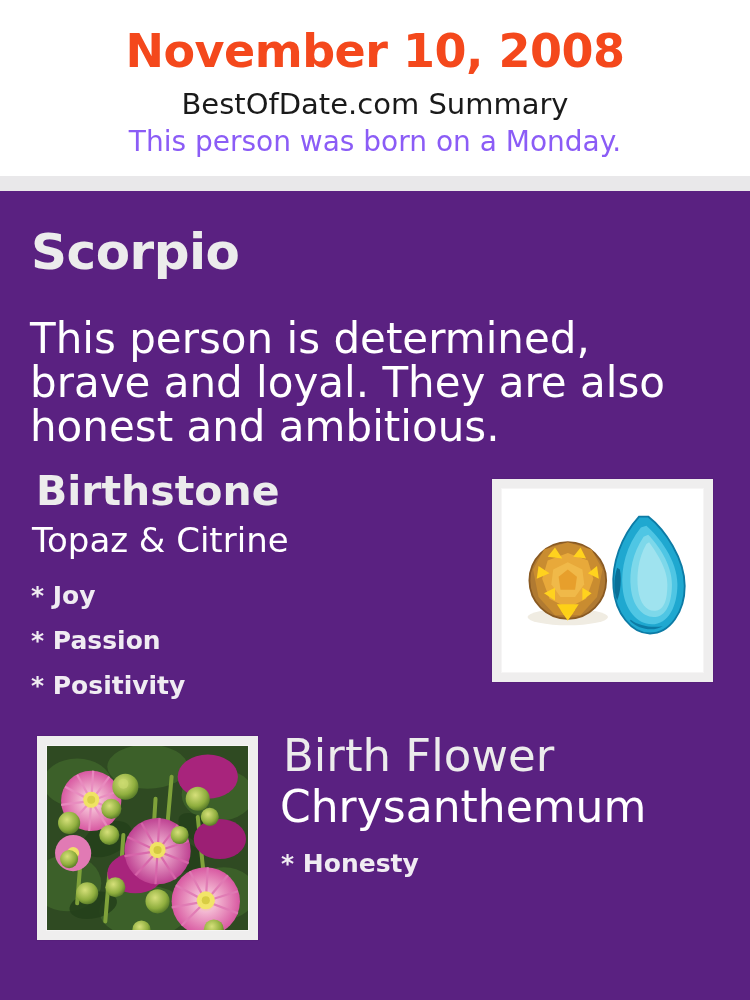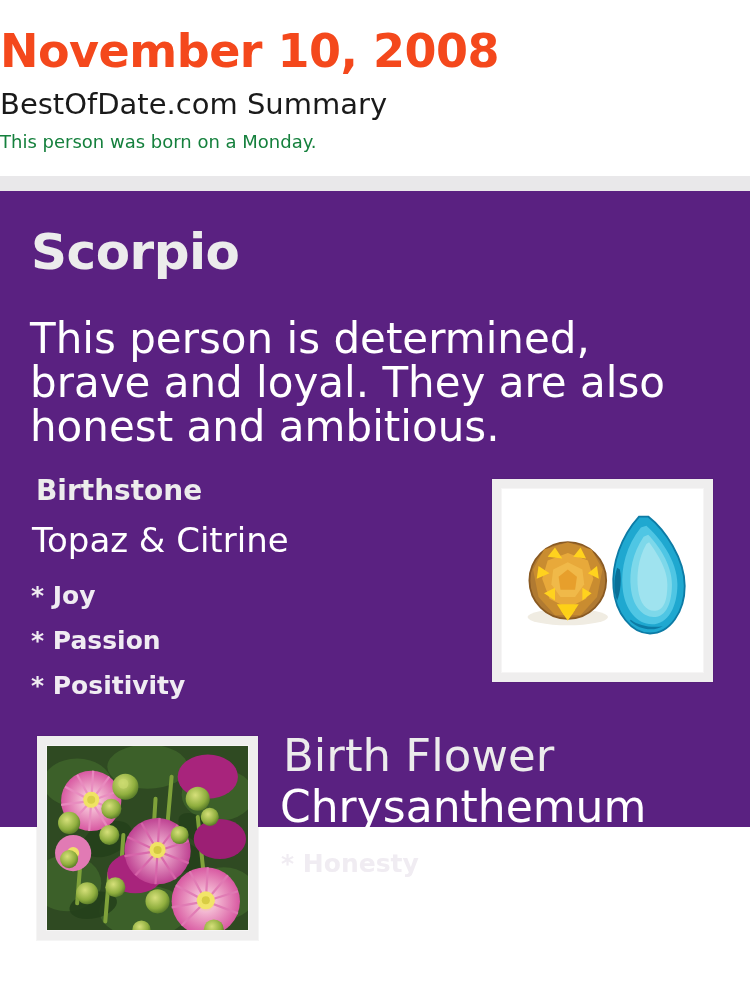--- a/index.html
+++ b/index.html
@@ -19,20 +19,21 @@
     background: #ffffff;
   }
 
   
   .header {
     position: absolute;
     left: 0; top: 0;
     width: 750px;
     height: 176px;
     background: #ffffff;
+    text-align: center;
     box-sizing: border-box;
   }
   .date-title {
     position: absolute;
     left: 0; top: 22px;
     width: 750px;
     font-size: 46px;
     font-weight: 700;
     letter-spacing: -0.5px;
     color: #f4481c;
@@ -46,40 +47,40 @@
     font-size: 29px;
     font-weight: 400;
     color: #1a1a1a;
     line-height: 36px;
     white-space: nowrap;
   }
   .born-line {
     position: absolute;
     left: 0; top: 126px;
     width: 750px;
-    font-size: 18px;
-    font-weight: 400;
-    color: #15803d;
+    font-size: 28px;
+    font-weight: 400;
+    color: #8b5cf6;
     line-height: 32px;
     white-space: nowrap;
   }
   .header-divider {
     position: absolute;
     left: 0; top: 176px;
     width: 750px;
     height: 15px;
     background: #e9e8ea;
   }
 
   
   .body-panel {
     position: absolute;
     left: 0; top: 191px;
     width: 750px;
-    height: 636px;
+    height: 809px;
     background: #5a2181;
   }
 
   
   .sign-name {
     position: absolute;
     left: 31px; top: 32px;
     font-size: 50px;
     font-weight: 700;
     color: #ececec;
@@ -95,21 +96,21 @@
     font-weight: 400;
     color: #ffffff;
     line-height: 44px;
     margin-top: 28px;
   }
 
   
   .stone-title {
     position: absolute;
     left: 36px; top: 276px;
-    font-size: 28px;
+    font-size: 41px;
     font-weight: 700;
     color: #ececec;
     line-height: 48px;
     white-space: nowrap;
   }
   .stone-name {
     position: absolute;
     left: 32px; top: 328px;
     font-size: 34px;
     font-weight: 400;

